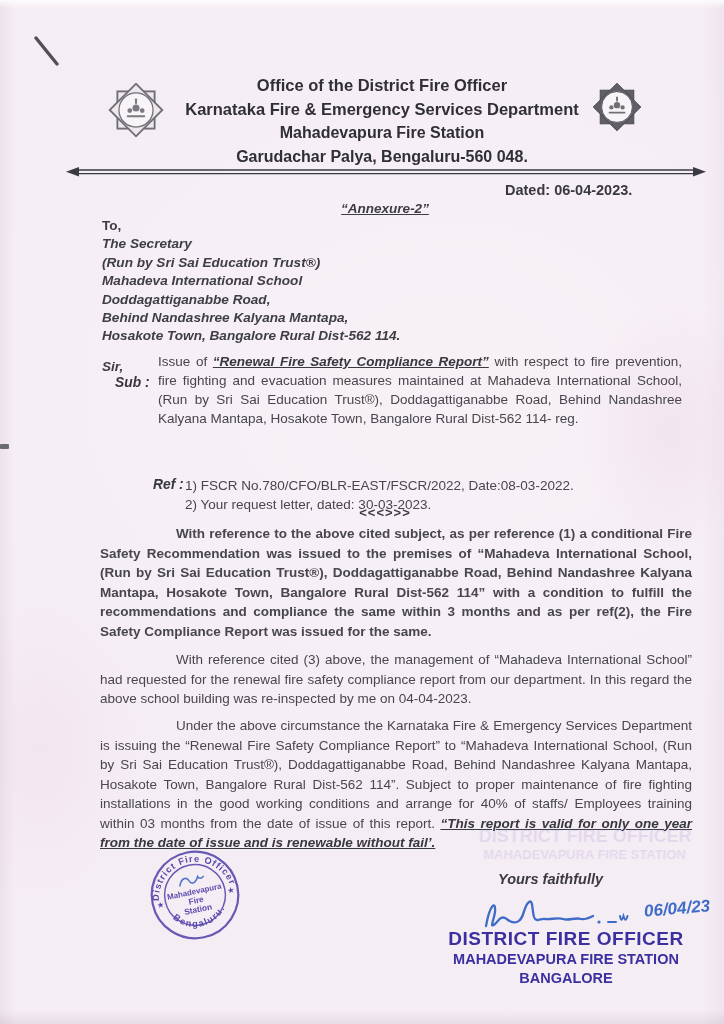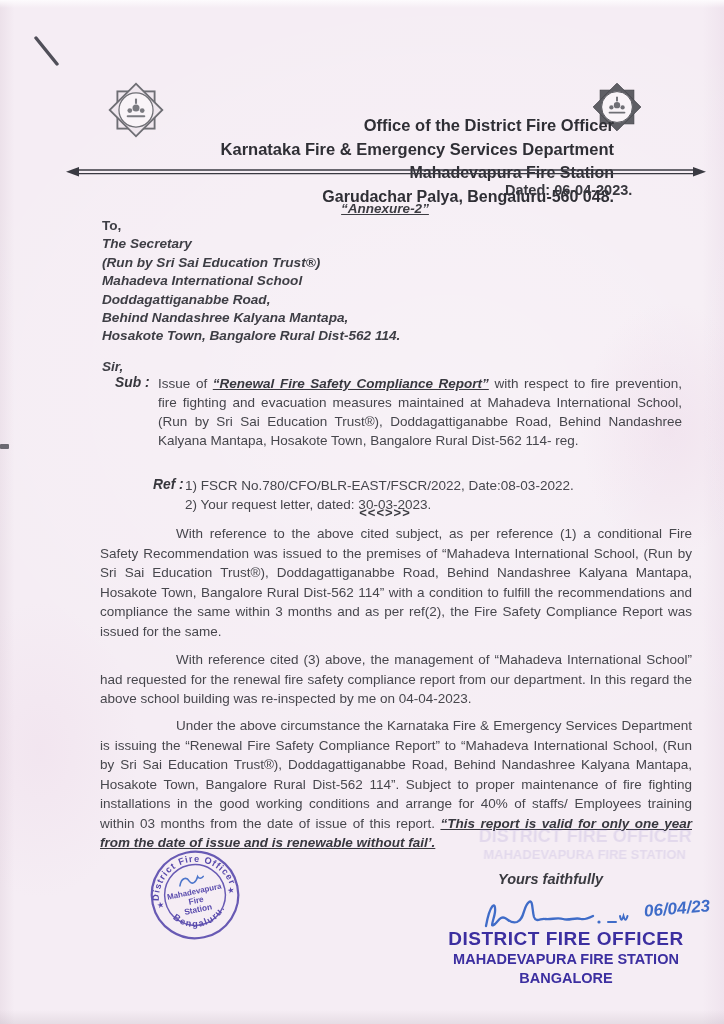--- a/index.html
+++ b/index.html
@@ -10,47 +10,47 @@
       radial-gradient(ellipse 900px 700px at 62% 38%, rgba(255,255,255,.25), rgba(255,255,255,0) 60%),
       linear-gradient(90deg,#ece1ea 0,#f5edf4 2%,#f5edf4 97%,#efe4ee 100%),
       #f4ecf3;
   }
   .page::before{content:"";position:absolute;left:0;top:0;right:0;height:8px;background:linear-gradient(#fdfbfd,rgba(253,251,253,0));}
   .page::after{content:"";position:absolute;left:0;bottom:0;right:0;height:14px;background:linear-gradient(rgba(120,100,115,0),rgba(120,100,115,.12));}
   .abs{position:absolute;}
   .blob{position:absolute;border-radius:50%;pointer-events:none;}
 
   
-  .lh{left:150px;top:74px;width:464px;text-align:right;color:#2f2f35;font-weight:bold;line-height:23.5px;margin-top:40px;}
+  .lh{left:150px;top:74px;width:464px;text-align:center;color:#2f2f35;font-weight:bold;line-height:23.5px;}
   .lh .l1,.lh .l2{font-size:16.5px;}
   .lh .l3,.lh .l4{font-size:16px;}
 
   
   .refno{left:100px;top:184px;font-size:14.5px;font-weight:bold;color:#38383e;}
   .dated{left:505px;top:182px;font-size:14.5px;font-weight:bold;color:#38383e;}
   .annex{left:23px;top:201px;width:724px;text-align:center;font-size:13.5px;font-style:italic;font-weight:600;color:#3c3c42;}
   .annex span{text-decoration:underline;}
 
   
   .recip{left:102px;top:217px;font-size:13.6px;line-height:18.4px;color:#3e3e45;}
   .recip .to{font-weight:600;}
   .recip .ln{font-style:italic;font-weight:600;}
   .sir{left:102px;top:359px;font-size:13.6px;font-style:italic;font-weight:600;color:#3e3e45;}
 
   
   .sublabel{left:115px;top:375px;font-size:13.8px;font-weight:bold;font-style:italic;color:#36363c;}
-  .subtext{left:158px;top:374px;width:524px;font-size:13.5px;line-height:19px;text-align:justify;color:#46464c;}
+  .subtext{left:158px;top:352px;width:524px;font-size:13.5px;line-height:19px;text-align:justify;color:#46464c;}
   .emph{font-weight:bold;font-style:italic;text-decoration:underline;color:#38383f;}
   .reflabel{left:153px;top:477px;font-size:13.8px;font-weight:bold;font-style:italic;color:#36363c;}
   .refitems{left:185px;top:476px;width:480px;font-size:13.5px;line-height:19px;color:#46464c;}
   .divmark{left:23px;top:505px;width:724px;text-align:center;font-size:13px;font-weight:bold;letter-spacing:1px;color:#3b3b41;}
 
   
   .para{left:100px;width:592px;font-size:13.5px;line-height:19.5px;text-align:justify;text-indent:76px;color:#47474d;}
-  .p1{top:524px;} .p2{top:650px;} .p3{top:716px;}
+  .p1{top:524px;font-weight:bold;} .p2{top:650px;} .p3{top:716px;}
 
   
   .ghost{left:455px;top:826px;width:260px;text-align:center;color:#7a68c0;opacity:.15;filter:blur(.6px);transform:skewX(-2deg);font-weight:bold;}
   .ghost .g1{font-size:18px;} .ghost .g2{font-size:13px;}
 
   
   .yours{left:498px;top:871px;font-size:14.5px;font-style:italic;font-weight:600;color:#3a3a40;}
   .handdate{left:644px;top:899px;font-size:17px;font-style:italic;font-weight:bold;color:#3f6cc8;transform:rotate(-5deg);}
   .officer{left:438px;top:928px;width:256px;text-align:center;color:#3c2fa0;font-weight:bold;}
   .officer .o1{font-size:19px;letter-spacing:.5px;line-height:22px;}

